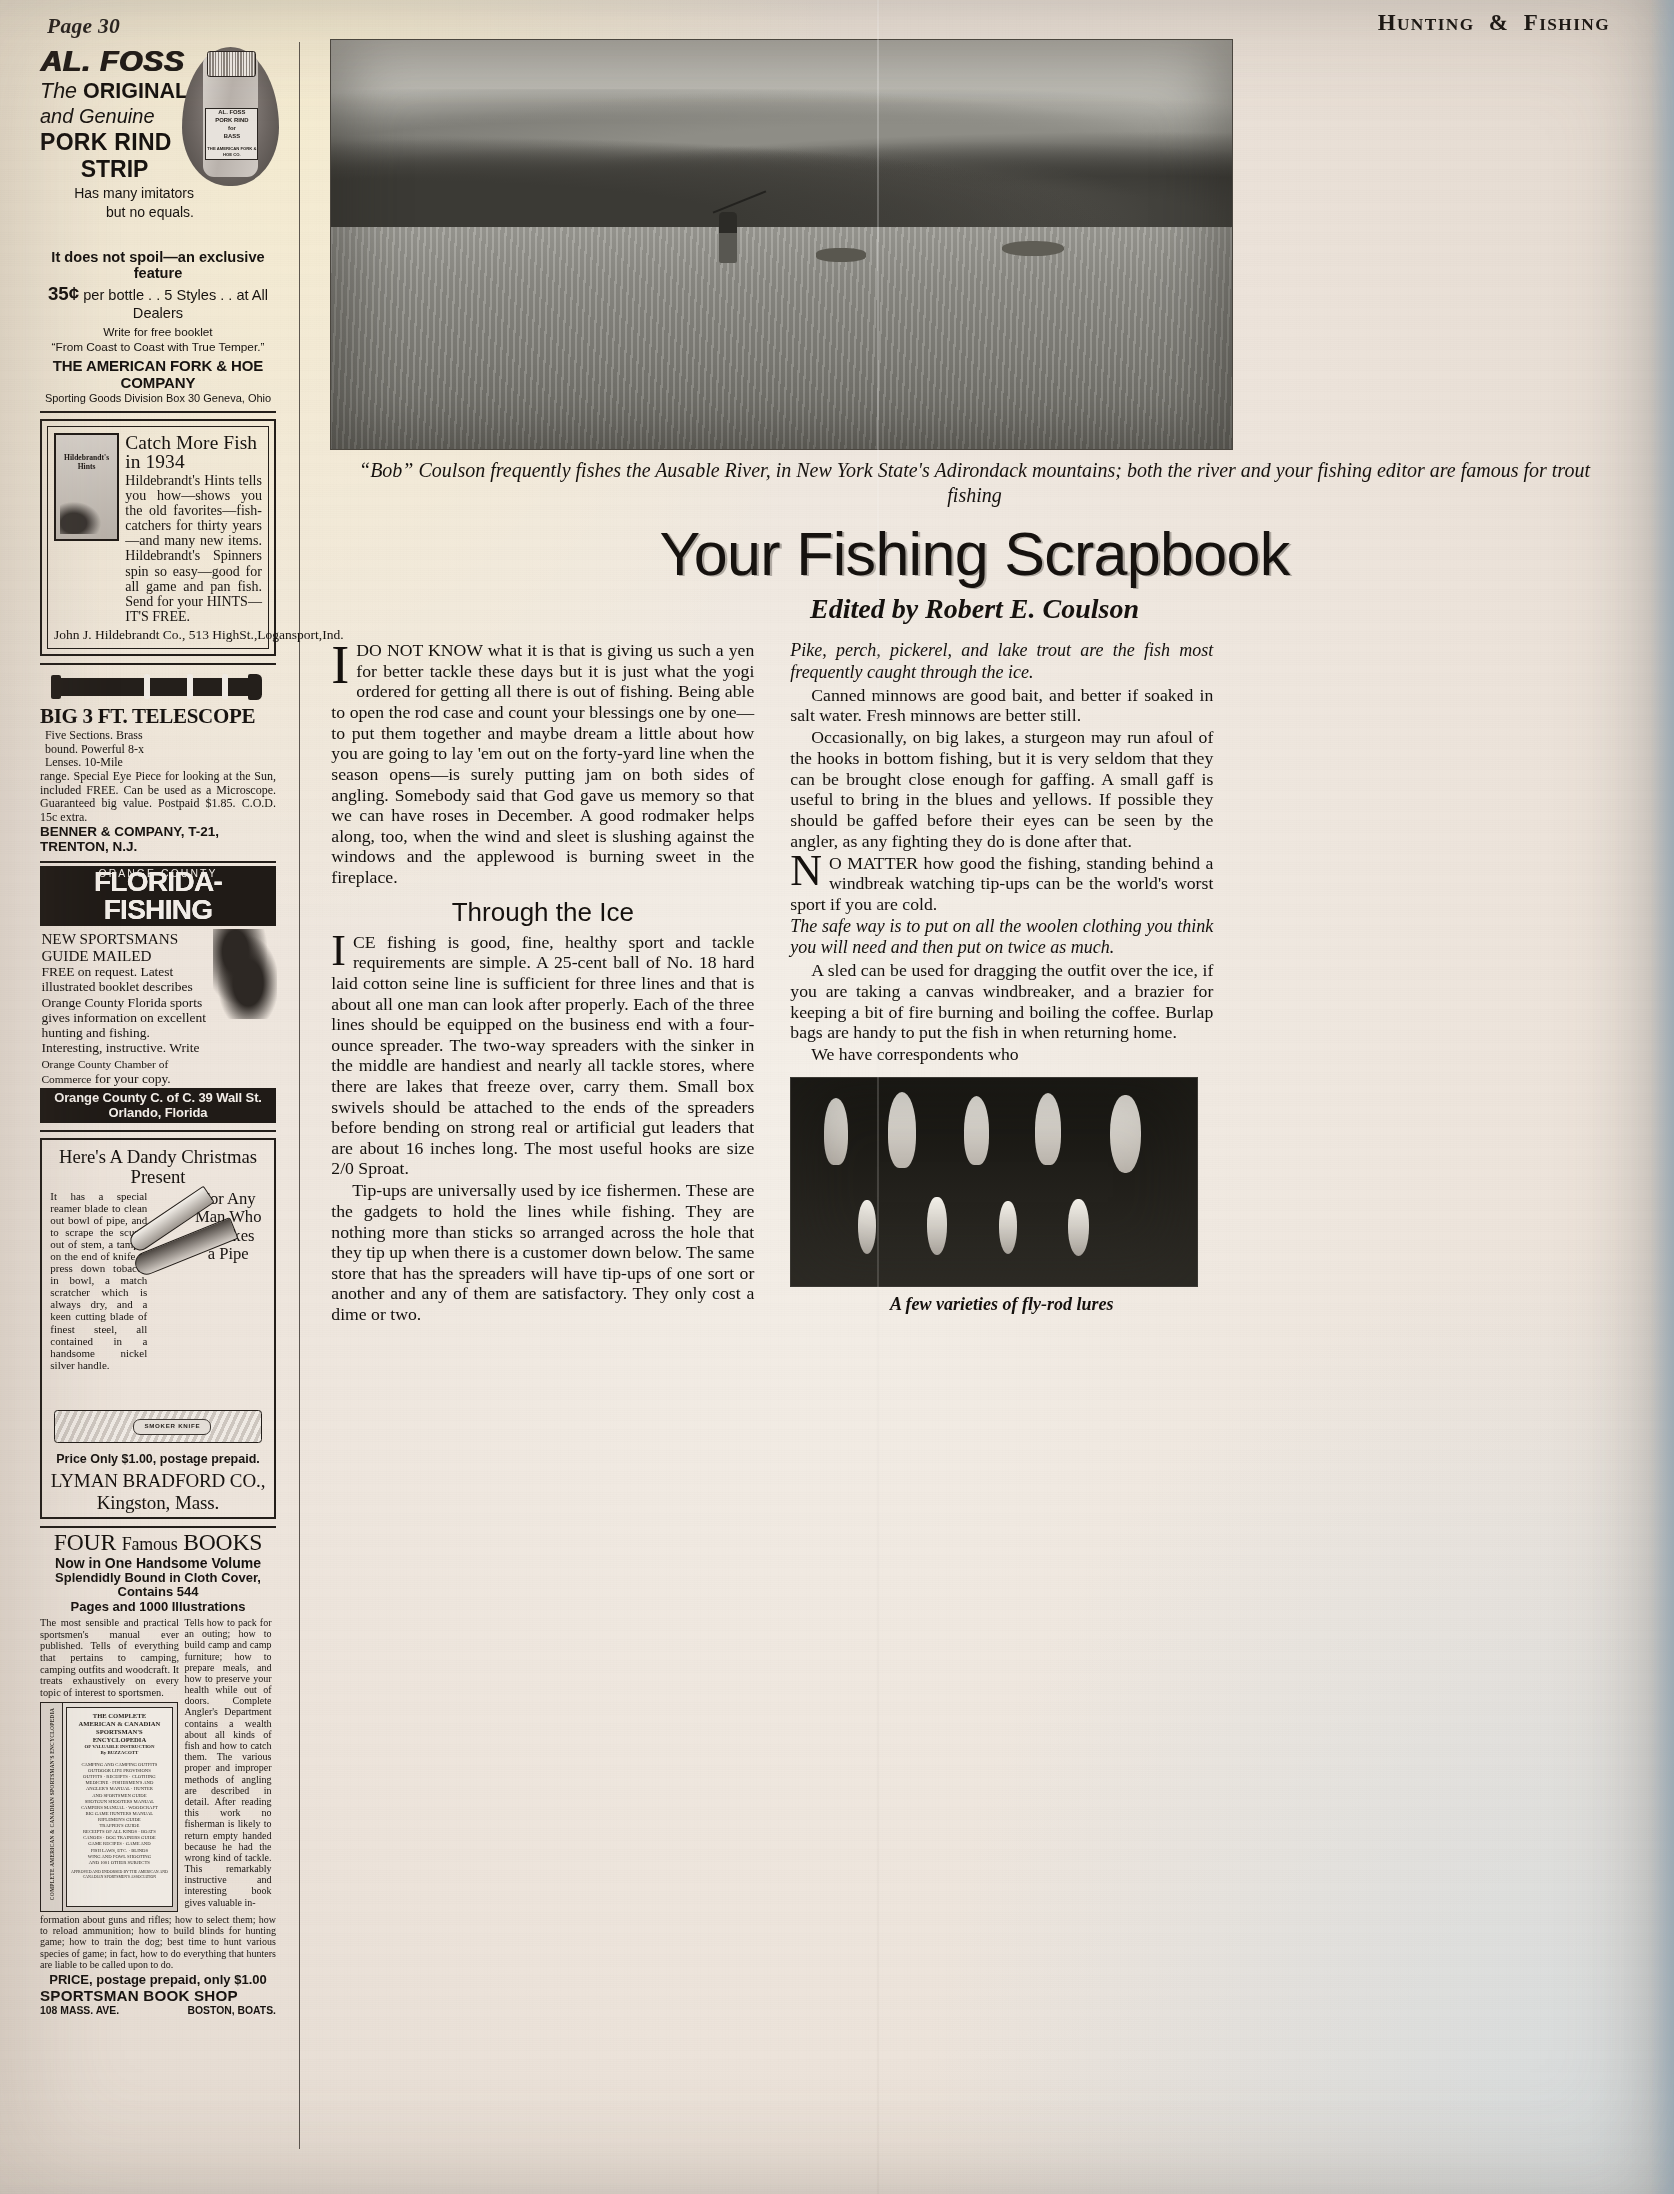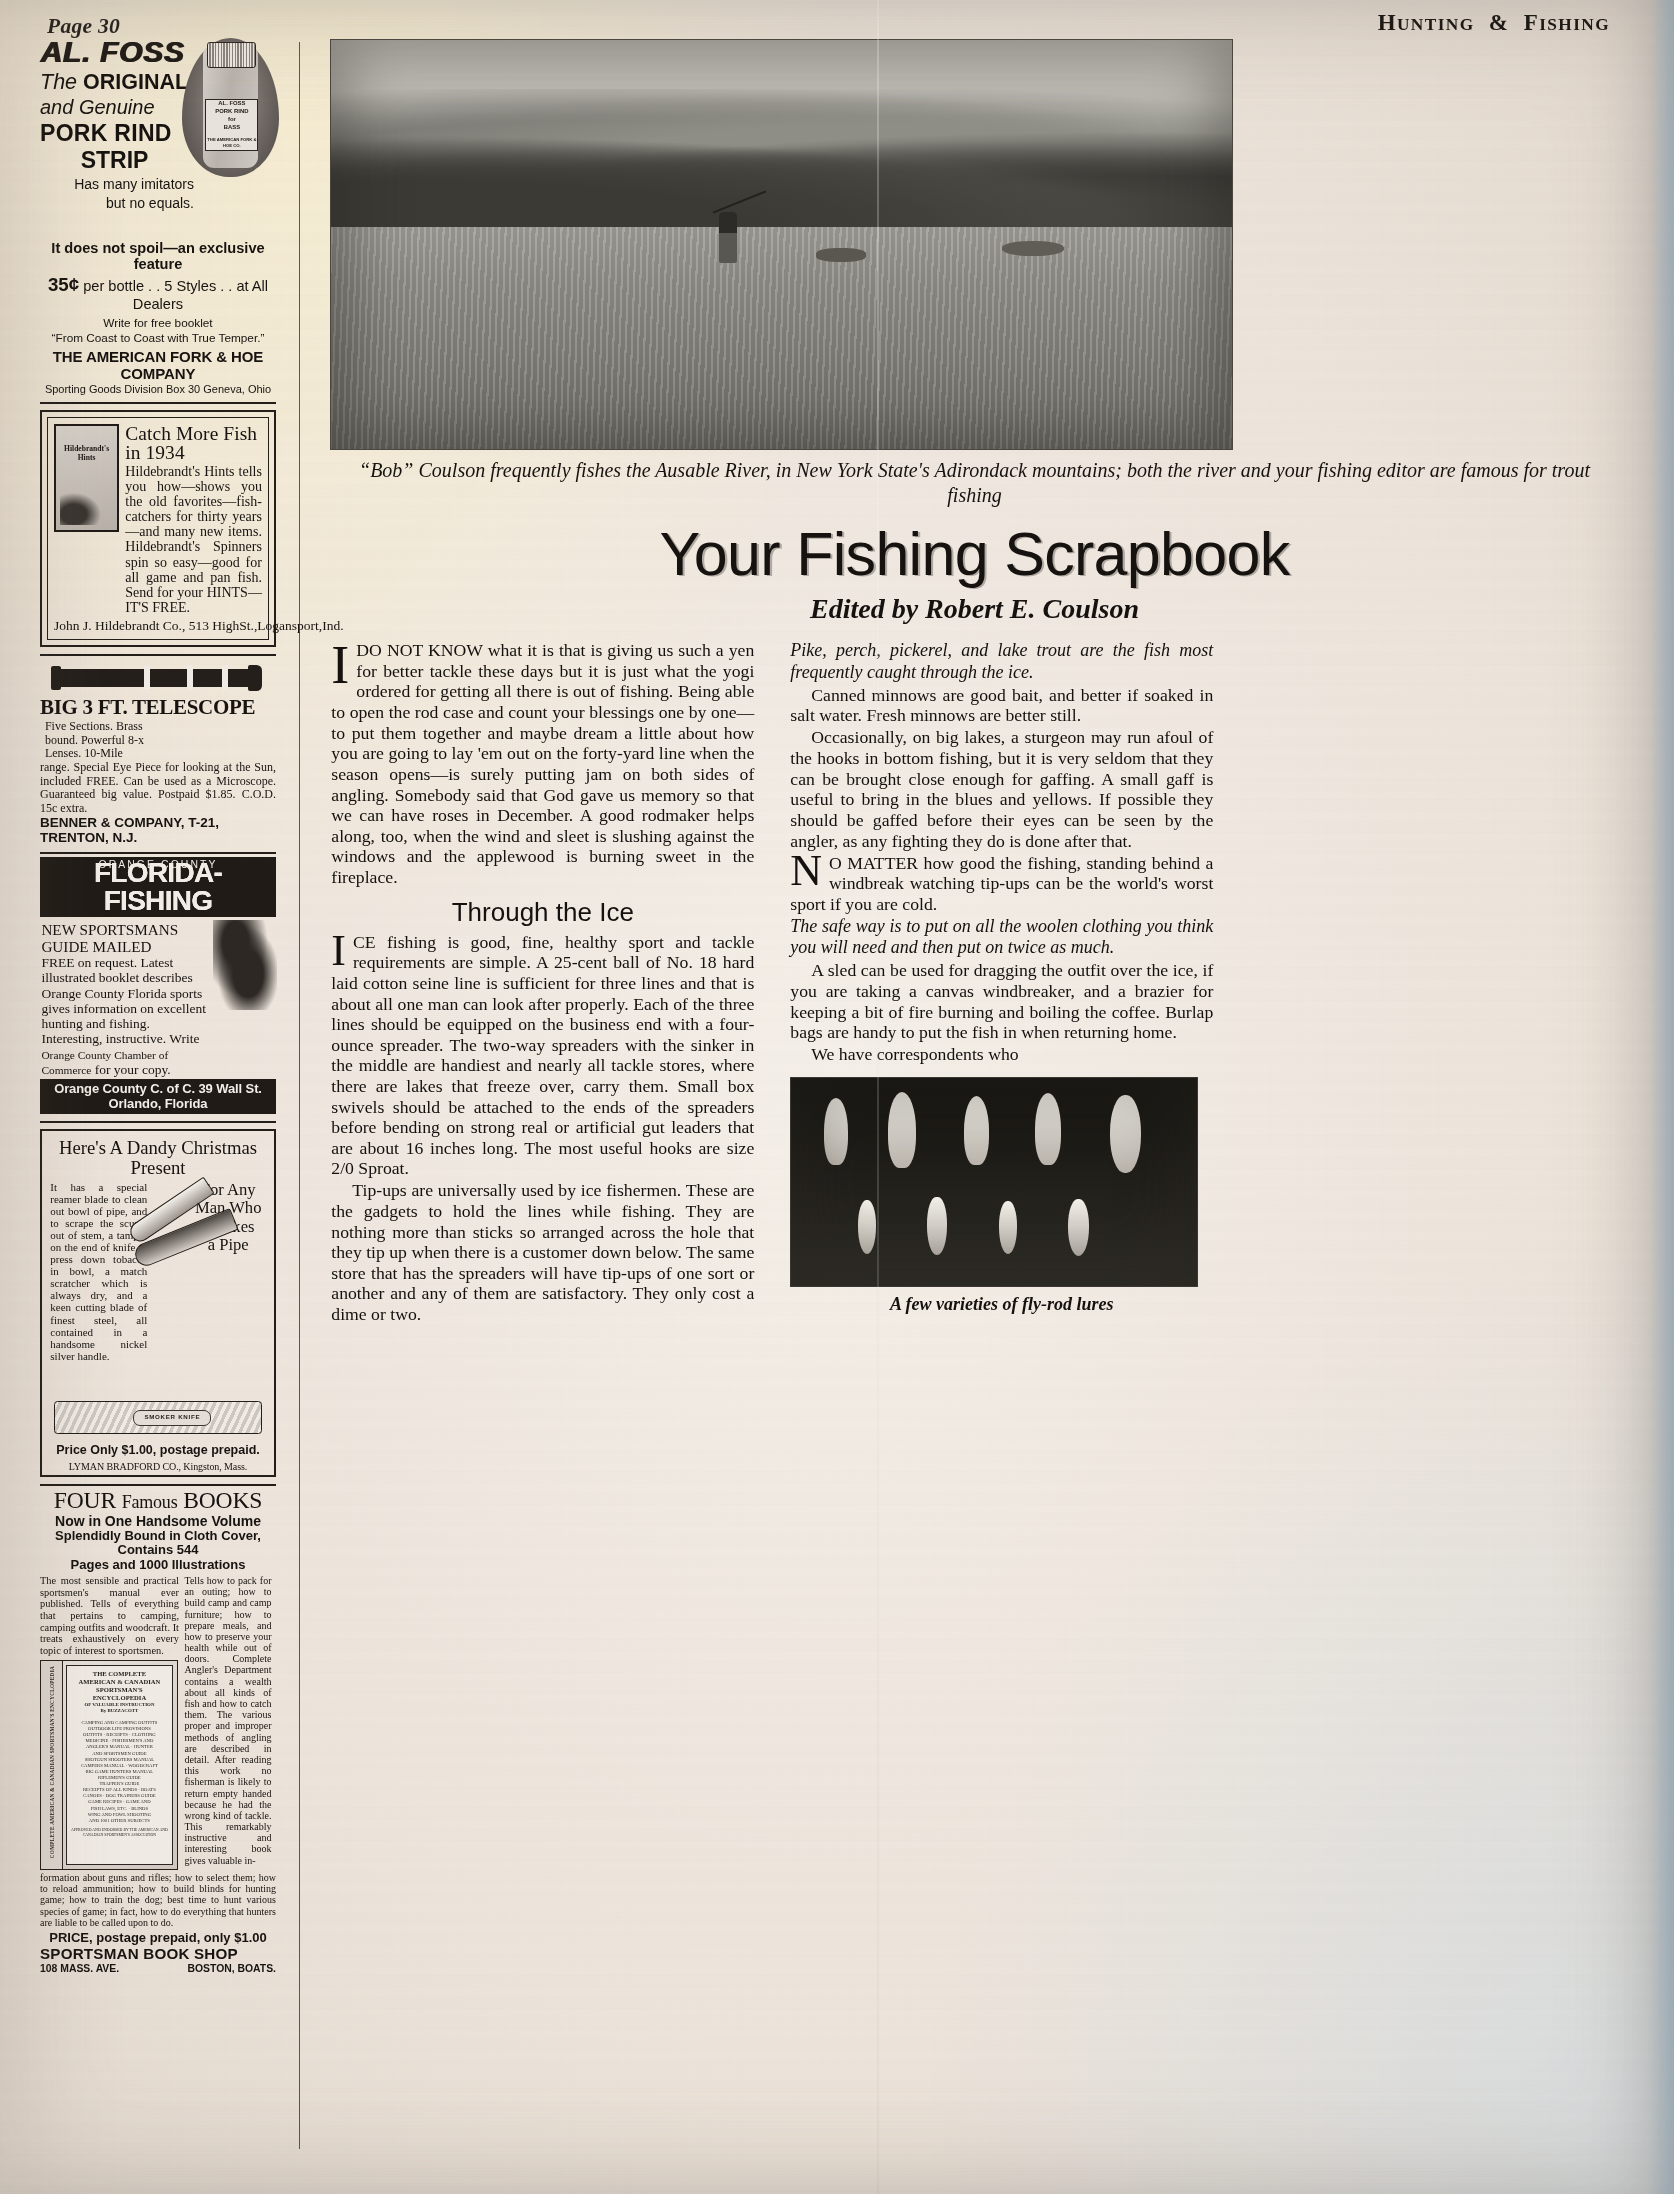--- a/index.html
+++ b/index.html
@@ -28,21 +28,21 @@
     background:linear-gradient(90deg, rgba(198,214,226,.0), rgba(181,203,218,.85));}
 
   
   .hdr-page{position:absolute;left:47px;top:14px;font-style:italic;font-weight:700;
     font-size:21.5px;letter-spacing:0.3px;color:#241f1c;font-family:"Liberation Serif",serif;}
   .hdr-title{position:absolute;right:64px;top:9.7px;font-size:23px;color:#16120f;
     font-family:"Liberation Serif",serif;font-weight:700;letter-spacing:1.4px;}
   .hdr-title .sc{font-size:17.3px;}
 
   
-  .col-ads{position:absolute;left:40px;top:35px;width:236px;}
+  .col-ads{position:absolute;left:40px;top:44px;width:236px;}
   .vrule{position:absolute;left:299px;top:42px;width:1.4px;height:2107px;background:#2b2621;opacity:.75;}
   .main{position:absolute;left:323px;top:39px;width:1303px;}
 
   
   .ad{position:relative;color:#171310;}
   .adfoss{width:236px;}
   .foss-top{position:relative;height:201px;}
   .foss-logo{font-family:"Liberation Sans",sans-serif;font-weight:700;font-style:italic;
     font-size:30px;letter-spacing:0.7px;color:#201b17;
     -webkit-text-stroke:0px;text-shadow:1.4px 0 0 #201b17;}
@@ -121,21 +121,21 @@
     border-radius:12.5px 2.8px 2.8px 12.5px;transform:rotate(-22deg);transform-origin:left center;}
   .kn-handle{position:relative;height:42px;margin-top:15.2px;}
   .kn-handle .body{position:absolute;left:4.2px;top:4.2px;right:4.2px;height:30.5px;
     background:repeating-linear-gradient(115deg,#efeae4 0 3.5px,#cdc6bf 3.5px 7px);
     border:1.4px solid #231e1a;border-radius:3.5px;}
   .kn-handle .plate{position:absolute;left:83px;top:12.5px;width:76px;height:14.6px;
     border:1.4px solid #3a3530;border-radius:7px;background:#e3ddd6;}
   .kn-handle .plate span{display:block;font-family:"Liberation Sans",sans-serif;font-size:6.2px;
     font-weight:700;text-align:center;line-height:11.8px;letter-spacing:0.7px;color:#2a2521;}
   .kn-price{font-family:"Liberation Sans",sans-serif;font-weight:700;font-size:12.5px;text-align:center;margin-top:3.5px;}
-  .kn-co{font-size:10px;text-align:center;font-weight:400;letter-spacing:-0.1px;}
+  .kn-co{font-size:19px;text-align:center;font-weight:400;letter-spacing:-0.1px;}
 
   
   .fb-h{font-size:23.6px;text-align:center;letter-spacing:-0.2px;line-height:1.02;margin-top:2.8px;}
   .fb-h .sm{font-size:18px;}
   .fb-s1{font-family:"Liberation Sans",sans-serif;font-weight:700;font-size:14px;text-align:center;}
   .fb-s2{font-family:"Liberation Sans",sans-serif;font-weight:700;font-size:13px;text-align:center;line-height:1.12;}
   .fb-cols{display:flex;gap:5.5px;margin-top:2.8px;}
   .fb-left{width:139px;}
   .fb-intro{font-size:10.4px;line-height:1.12;text-align:justify;}
   .fb-right{width:87px;font-size:10px;line-height:1.12;text-align:justify;}

